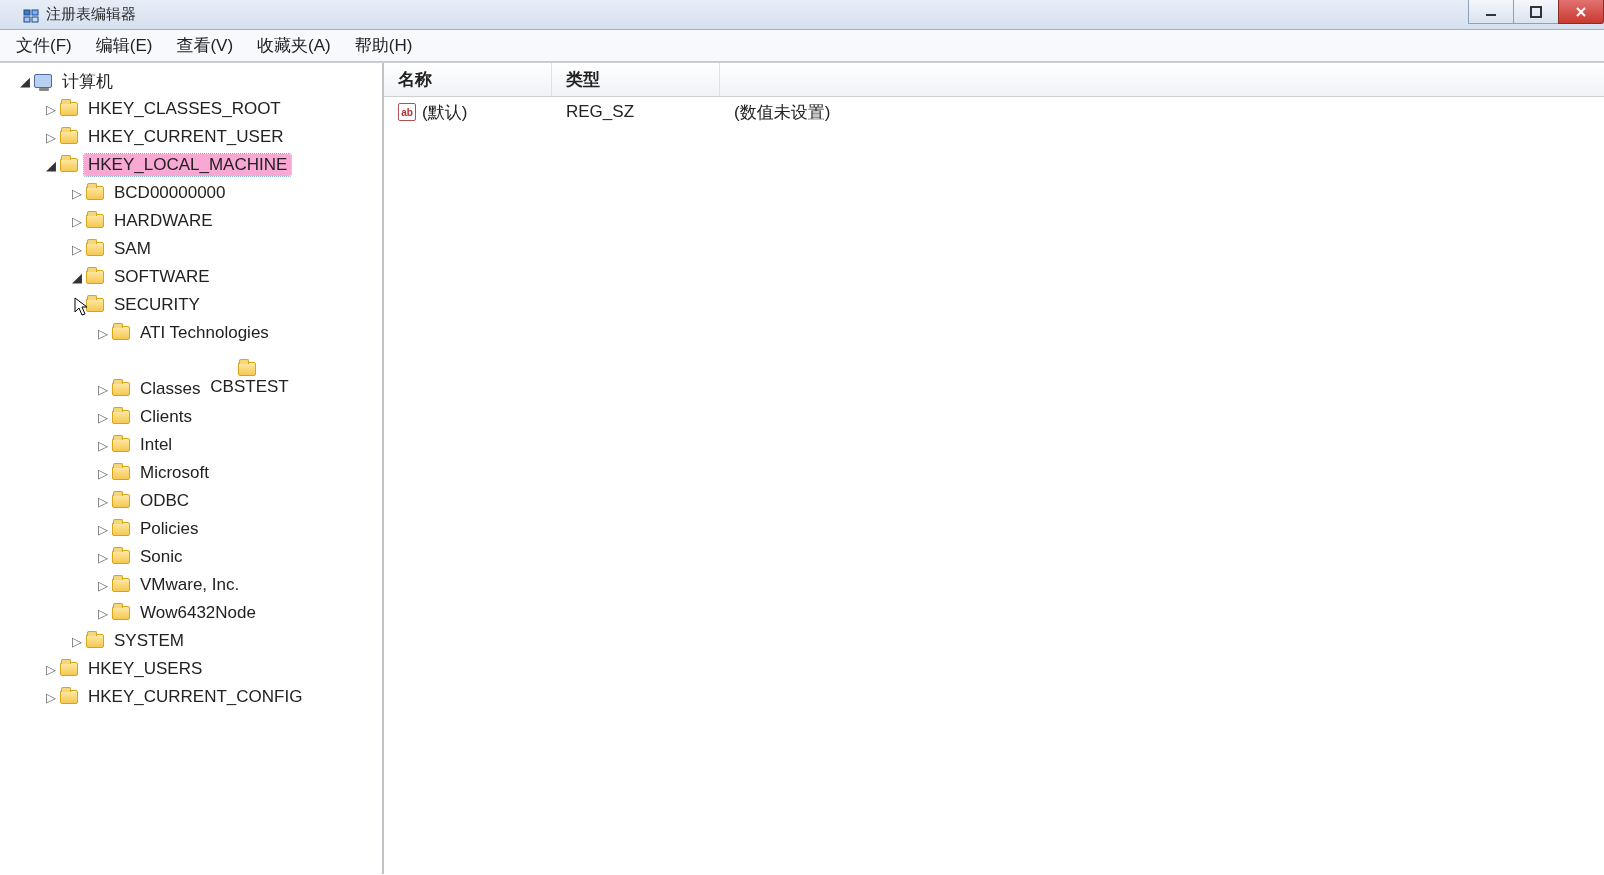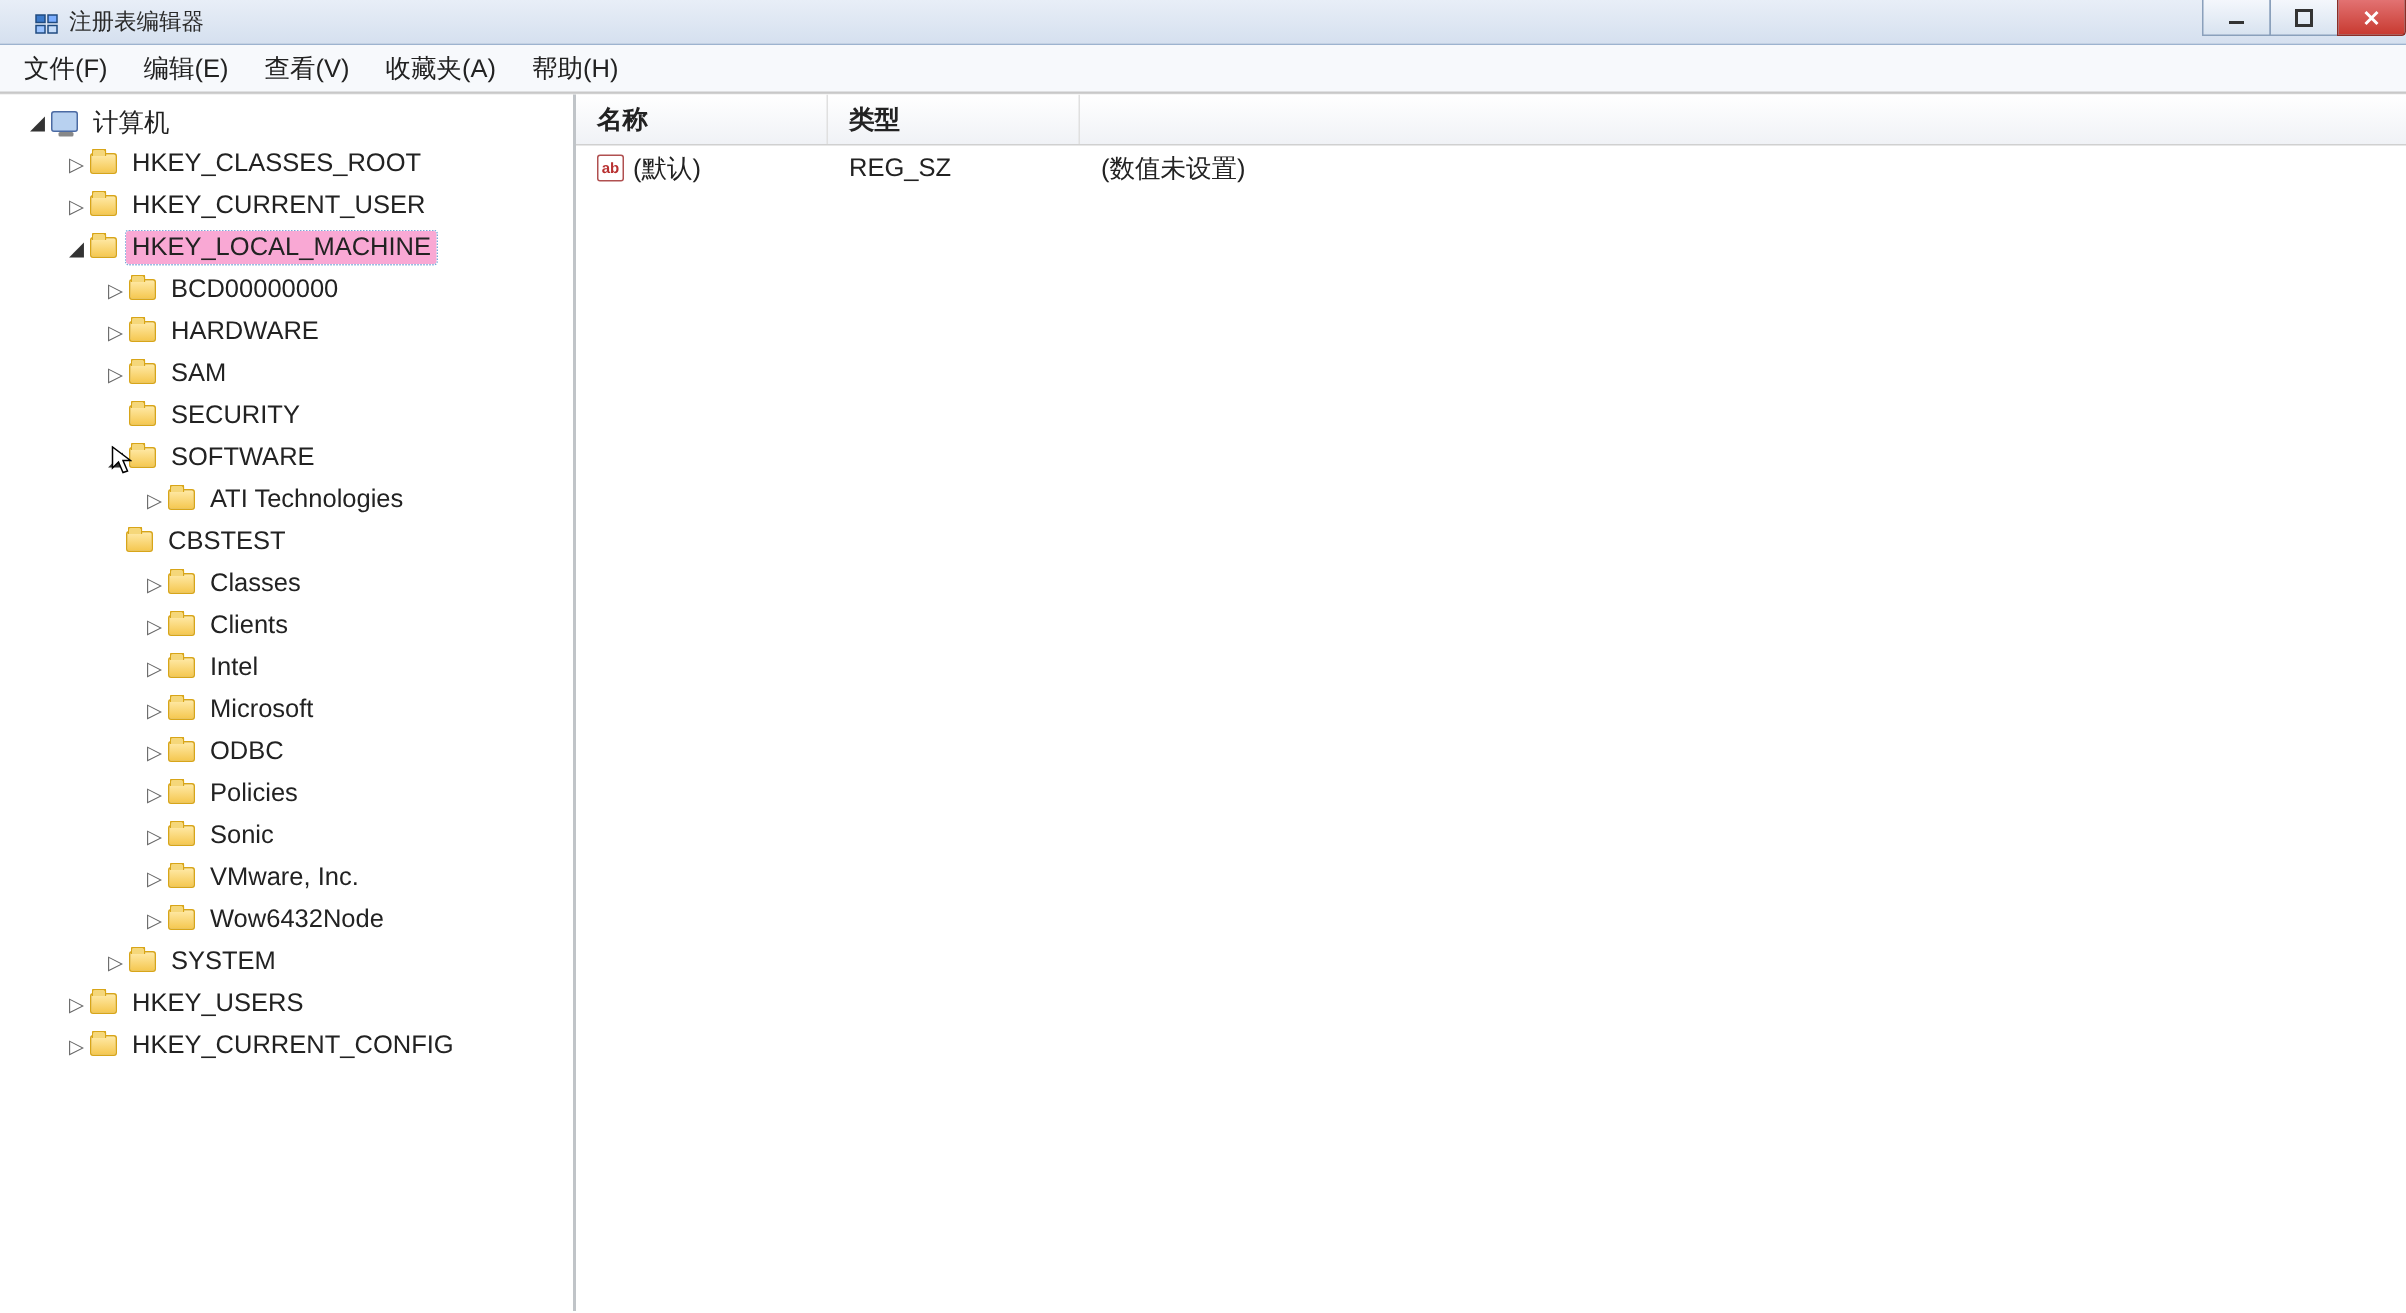--- a/index.html
+++ b/index.html
@@ -224,35 +224,35 @@
         <span class="expander">▷</span>
         <span class="folder-icon"></span>
         <span class="label">HARDWARE</span>
       </div>
       <div class="tree-row" style="padding-left: 70px;">
         <span class="expander">▷</span>
         <span class="folder-icon"></span>
         <span class="label">SAM</span>
       </div>
       <div class="tree-row" style="padding-left: 70px;">
+        <span class="expander" style="color: rgb(51, 51, 51);">◢</span>
+        <span class="folder-icon"></span>
+        <span class="label">SOFTWARE</span>
+      </div>
+      <div class="tree-row" style="padding-left: 70px;">
         <span class="expander blank">▷</span>
         <span class="folder-icon"></span>
         <span class="label">SECURITY</span>
       </div>
-      <div class="tree-row" style="padding-left: 70px;">
-        <span class="expander" style="color: rgb(51, 51, 51);">◢</span>
-        <span class="folder-icon"></span>
-        <span class="label">SOFTWARE</span>
-      </div>
       <div class="tree-row" style="padding-left: 96px;">
         <span class="expander">▷</span>
         <span class="folder-icon"></span>
         <span class="label">ATI Technologies</span>
       </div>
-      <div class="tree-row" style="padding-left: 68px;">
+      <div class="tree-row" style="padding-left: 117px; flex-direction: column;">
         <span class="expander blank">▷</span>
         <span class="folder-icon"></span>
         <span class="label">CBSTEST</span>
       </div>
       <div class="tree-row" style="padding-left: 96px;">
         <span class="expander">▷</span>
         <span class="folder-icon"></span>
         <span class="label">Classes</span>
       </div>
       <div class="tree-row" style="padding-left: 96px;">

